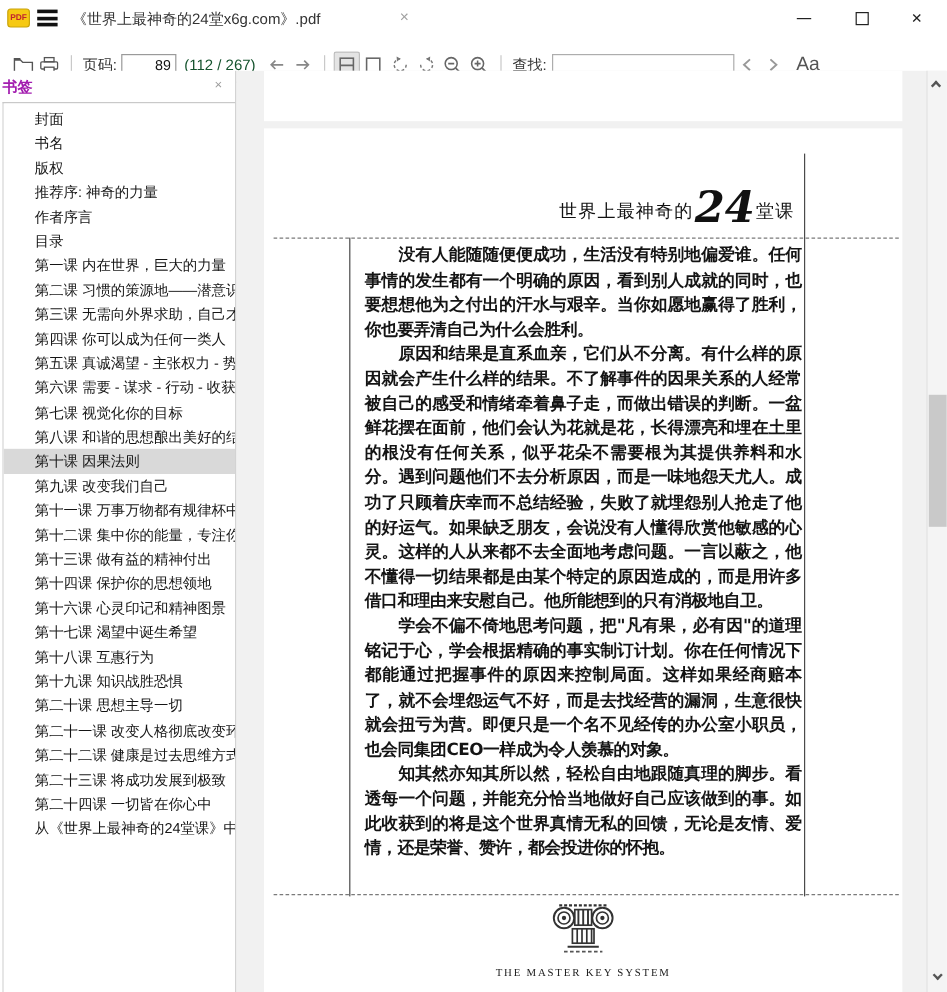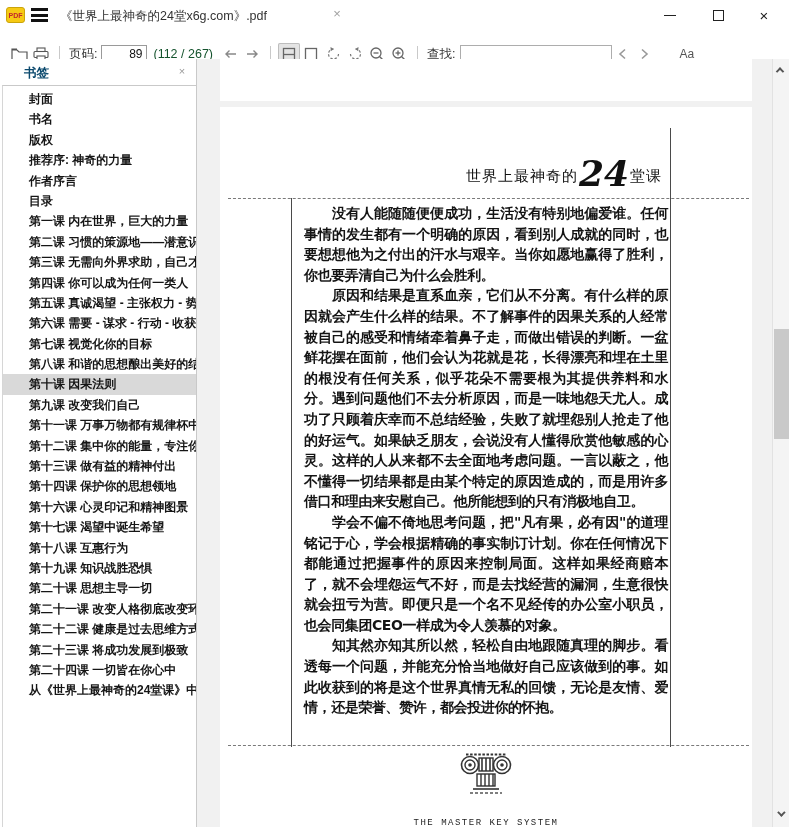--- a/index.html
+++ b/index.html
@@ -29,33 +29,33 @@
   .toolbar .sep { width:1px; height:17px; background:#c9c9c9; margin:0 7px; flex:none; }
   .tbtn { display:flex; align-items:center; justify-content:center; width:22px; height:22px;
           flex:none; cursor:pointer; border-radius:2px; }
   .tbtn.active { background:#e4e4e4; box-shadow:inset 0 0 0 1px #bdbdbd; }
   .tlabel { font-size:12.5px; color:#333; margin:0 4px 0 2px; flex:none; }
   .page-input { width:46px; height:19px; border:1px solid #9a9a9a; font-size:12px; text-align:right;
                 padding-right:4px; color:#111; flex:none; outline:none; }
   .page-count { font-size:12.5px; color:#14532d; margin:0 6px; flex:none; white-space:nowrap; }
   .find-input { width:152px; height:19px; border:1px solid #adadad; font-size:12px; padding:0 4px;
                 color:#111; flex:none; outline:none; }
-  .aa { font-size:12px; color:#555; margin-left:24px; cursor:pointer; flex:none; }
+  .aa { font-size:16px; color:#555; margin-left:8px; cursor:pointer; flex:none; }
   svg.ic { display:block; }
 
   
   .mainarea { position:absolute; left:0; top:59px; width:789px; height:768px; }
   .sidebar { position:absolute; left:0; top:0; width:197px; height:768px; background:#fff;
              border-right:1px solid #c9c9c9; }
   .bm-header { position:absolute; left:0; top:0; width:100%; height:26px; }
-  .bm-title { position:absolute; left:24px; top:6px; font-size:12.5px; font-weight:bold; color:#0c4a6e; }
+  .bm-title { position:absolute; left:2px; top:6px; font-size:12.5px; font-weight:bold; color:#a21caf; }
   .bm-close { position:absolute; right:8px; top:6px; width:12px; height:12px; color:#9a9a9a;
               font-size:11px; line-height:12px; text-align:center; cursor:pointer; }
   .bm-list { position:absolute; left:2px; right:0; top:26px; bottom:0; border-top:1px solid #c9c9c9;
-             border-left:1px solid #d6d6d6; padding-top:3px; overflow:hidden;font-weight:bold; }
+             border-left:1px solid #d6d6d6; padding-top:3px; overflow:hidden; }
   .bm-item { height:20.4px; line-height:20.4px; font-size:12px; color:#151515; padding-left:26px;
              white-space:nowrap; overflow:hidden; cursor:pointer; }
   .bm-item.selected { background:#d9d9d9; }
 
   
   .content { position:absolute; left:197px; top:0; width:592px; height:768px; background:#f1f1f1; }
   .prevpage { position:absolute; left:23px; top:0; width:532px; height:42px; background:#fff; }
   .page { position:absolute; left:23px; top:48px; width:532px; height:720px; background:#fff; }
 
   .pg-header { position:absolute; right:90px; top:48px; display:flex; align-items:flex-end; }
@@ -67,22 +67,22 @@
   .rule-left  { left:71px; top:91px; height:549px; }
   .dash-h { position:absolute; left:8px; right:3px; border-top:1px dashed #7a7a7a; }
   .dash-top { top:91px; } .dash-bottom { top:638px; }
 
   .body-text { position:absolute; left:84px; top:96px; width:364px; }
   .body-text p { font-size:14px; letter-spacing:-0.4px; line-height:20.6px; text-align:justify;
                  text-indent:2em; font-weight:bold; color:#141414;
                  font-family:"DejaVu Sans","Liberation Sans",sans-serif; }
 
   .logo-block { position:absolute; left:84px; width:364px; top:645px; text-align:center; }
-  .logo-caption { font-size:9px; letter-spacing:1.5px; color:#222; margin-top:16px;
-                  font-family:Liberation Mono, monospace; }
+  .logo-caption { font-size:9px; letter-spacing:1.5px; color:#222; margin-top:2px;
+                  font-family:Liberation Serif, serif; }
 
   
   .scrollbar { position:absolute; right:0; top:0; width:17px; height:768px; background:#f4f4f4;
                border-left:1px solid #e2e2e2; }
   .sb-arrow { position:absolute; left:4px; width:8px; height:8px; }
   .sb-arrow i { display:block; width:6px; height:6px; border-left:2px solid #555; border-top:2px solid #555; }
   .sb-up { top:8px; } .sb-up i { transform:rotate(45deg) translate(1px,1px); }
   .sb-down { bottom:8px; } .sb-down i { transform:rotate(225deg) translate(0px,2px); }
   .sb-thumb { position:absolute; left:1px; top:270px; width:15px; height:110px; background:#c9c9c9; }
 </style>

